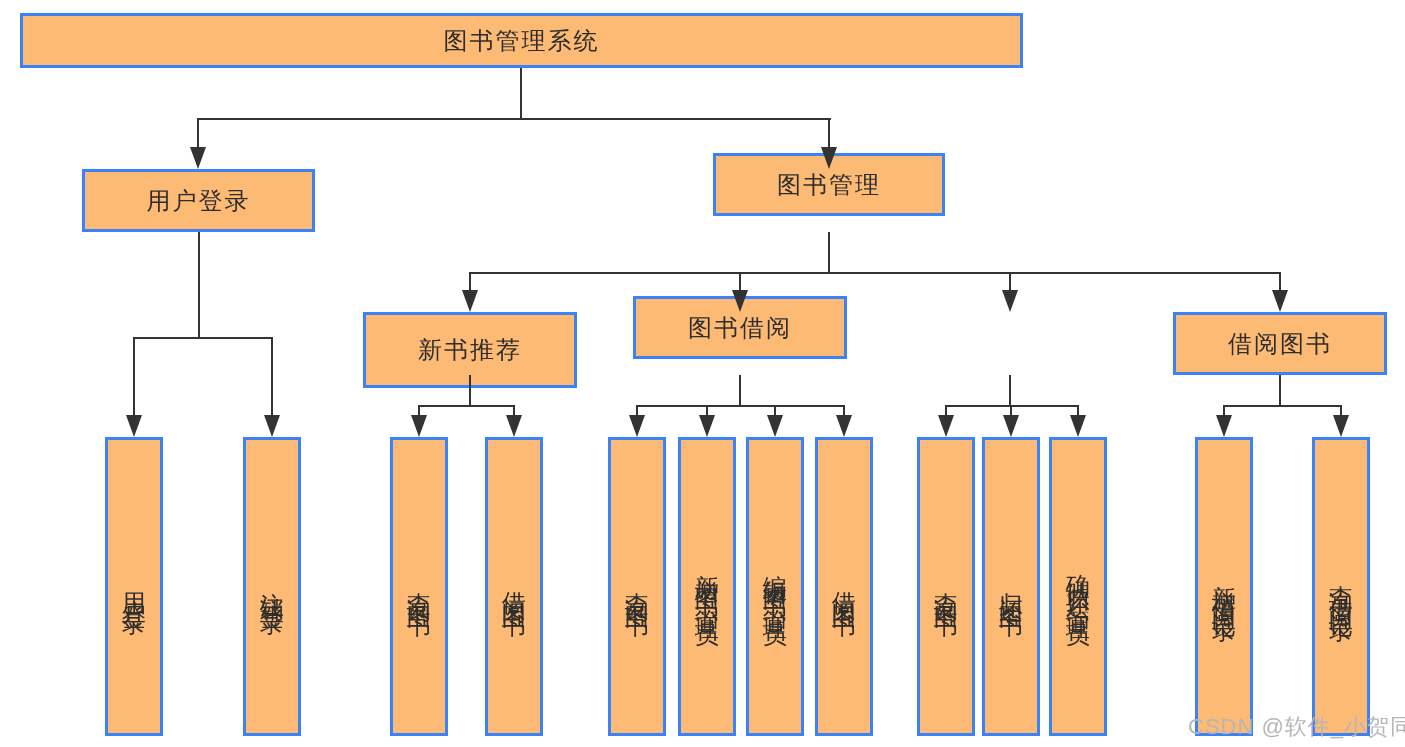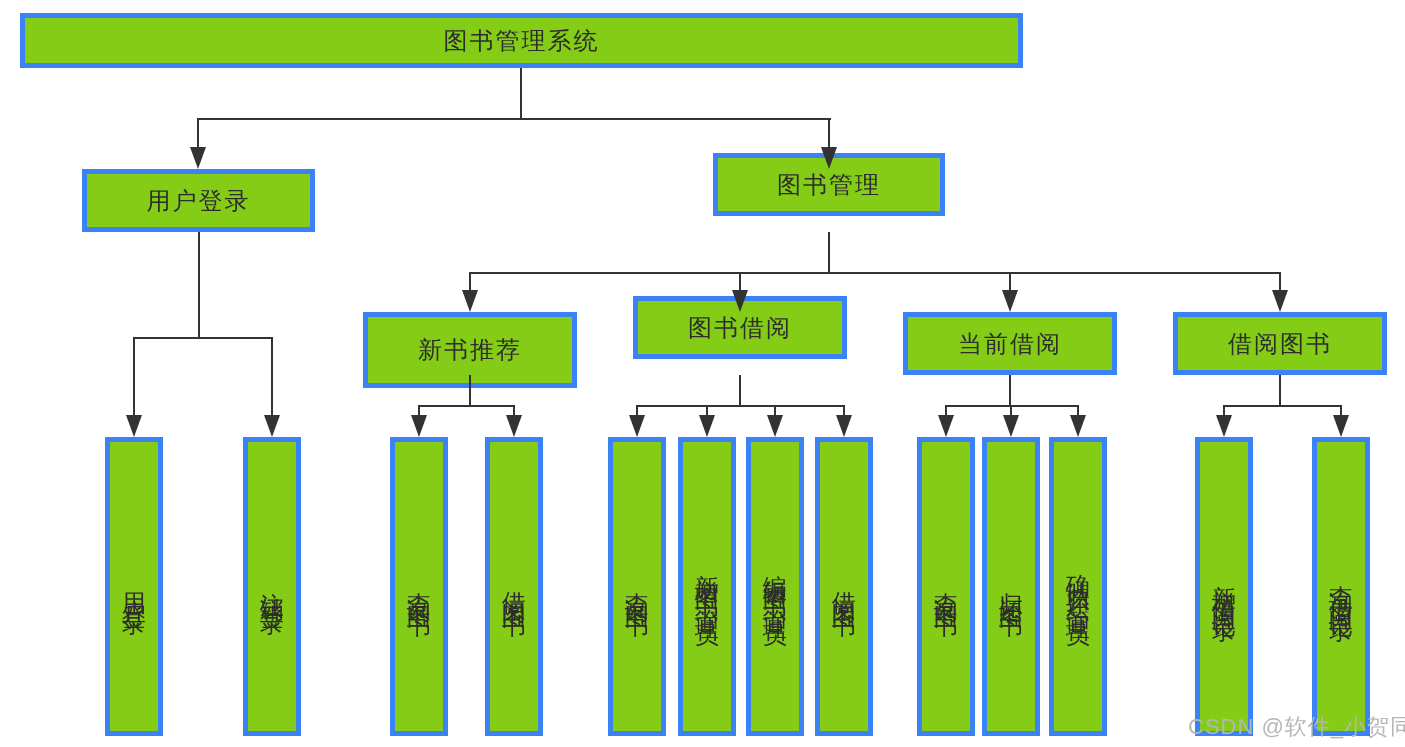--- a/index.html
+++ b/index.html
@@ -7,22 +7,22 @@
     position:relative;
     width:1405px;height:747px;
     background:#ffffff;
     font-family:"Liberation Sans","DejaVu Sans",sans-serif;
     color:#2d2d2d;
     overflow:hidden;
   }
   .box{
     position:absolute;
     box-sizing:border-box;
-    border:5px solid #3b82f6;
-    background:#84cc16;
+    border:3px solid #3b82f6;
+    background:#fdba74;
     display:flex;
     align-items:center;
     justify-content:center;
     font-size:24px;
     letter-spacing:2px;
     color:#2d2d2d;
   }
   .vbox span{
     writing-mode:vertical-rl;
     text-orientation:mixed;
@@ -65,23 +65,20 @@
   </div>
   <div class="box" style="left:713px;top:153px;width:232px;height:63px">
     <span>图书管理</span>
   </div>
 
   <div class="box" style="left:363px;top:312px;width:214px;height:76px">
     <span>新书推荐</span>
   </div>
   <div class="box" style="left:633px;top:296px;width:214px;height:63px">
     <span>图书借阅</span>
-  </div>
-  <div class="box" style="left:903px;top:312px;width:214px;height:63px">
-    <span>当前借阅</span>
   </div>
   <div class="box" style="left:1173px;top:312px;width:214px;height:63px">
     <span>借阅图书</span>
   </div>
 
   <div class="box vbox" style="left:105px;top:437px;width:58px;height:299px">
     <span>用户登录</span>
   </div>
   <div class="box vbox" style="left:243px;top:437px;width:58px;height:299px">
     <span>注销登录</span>

